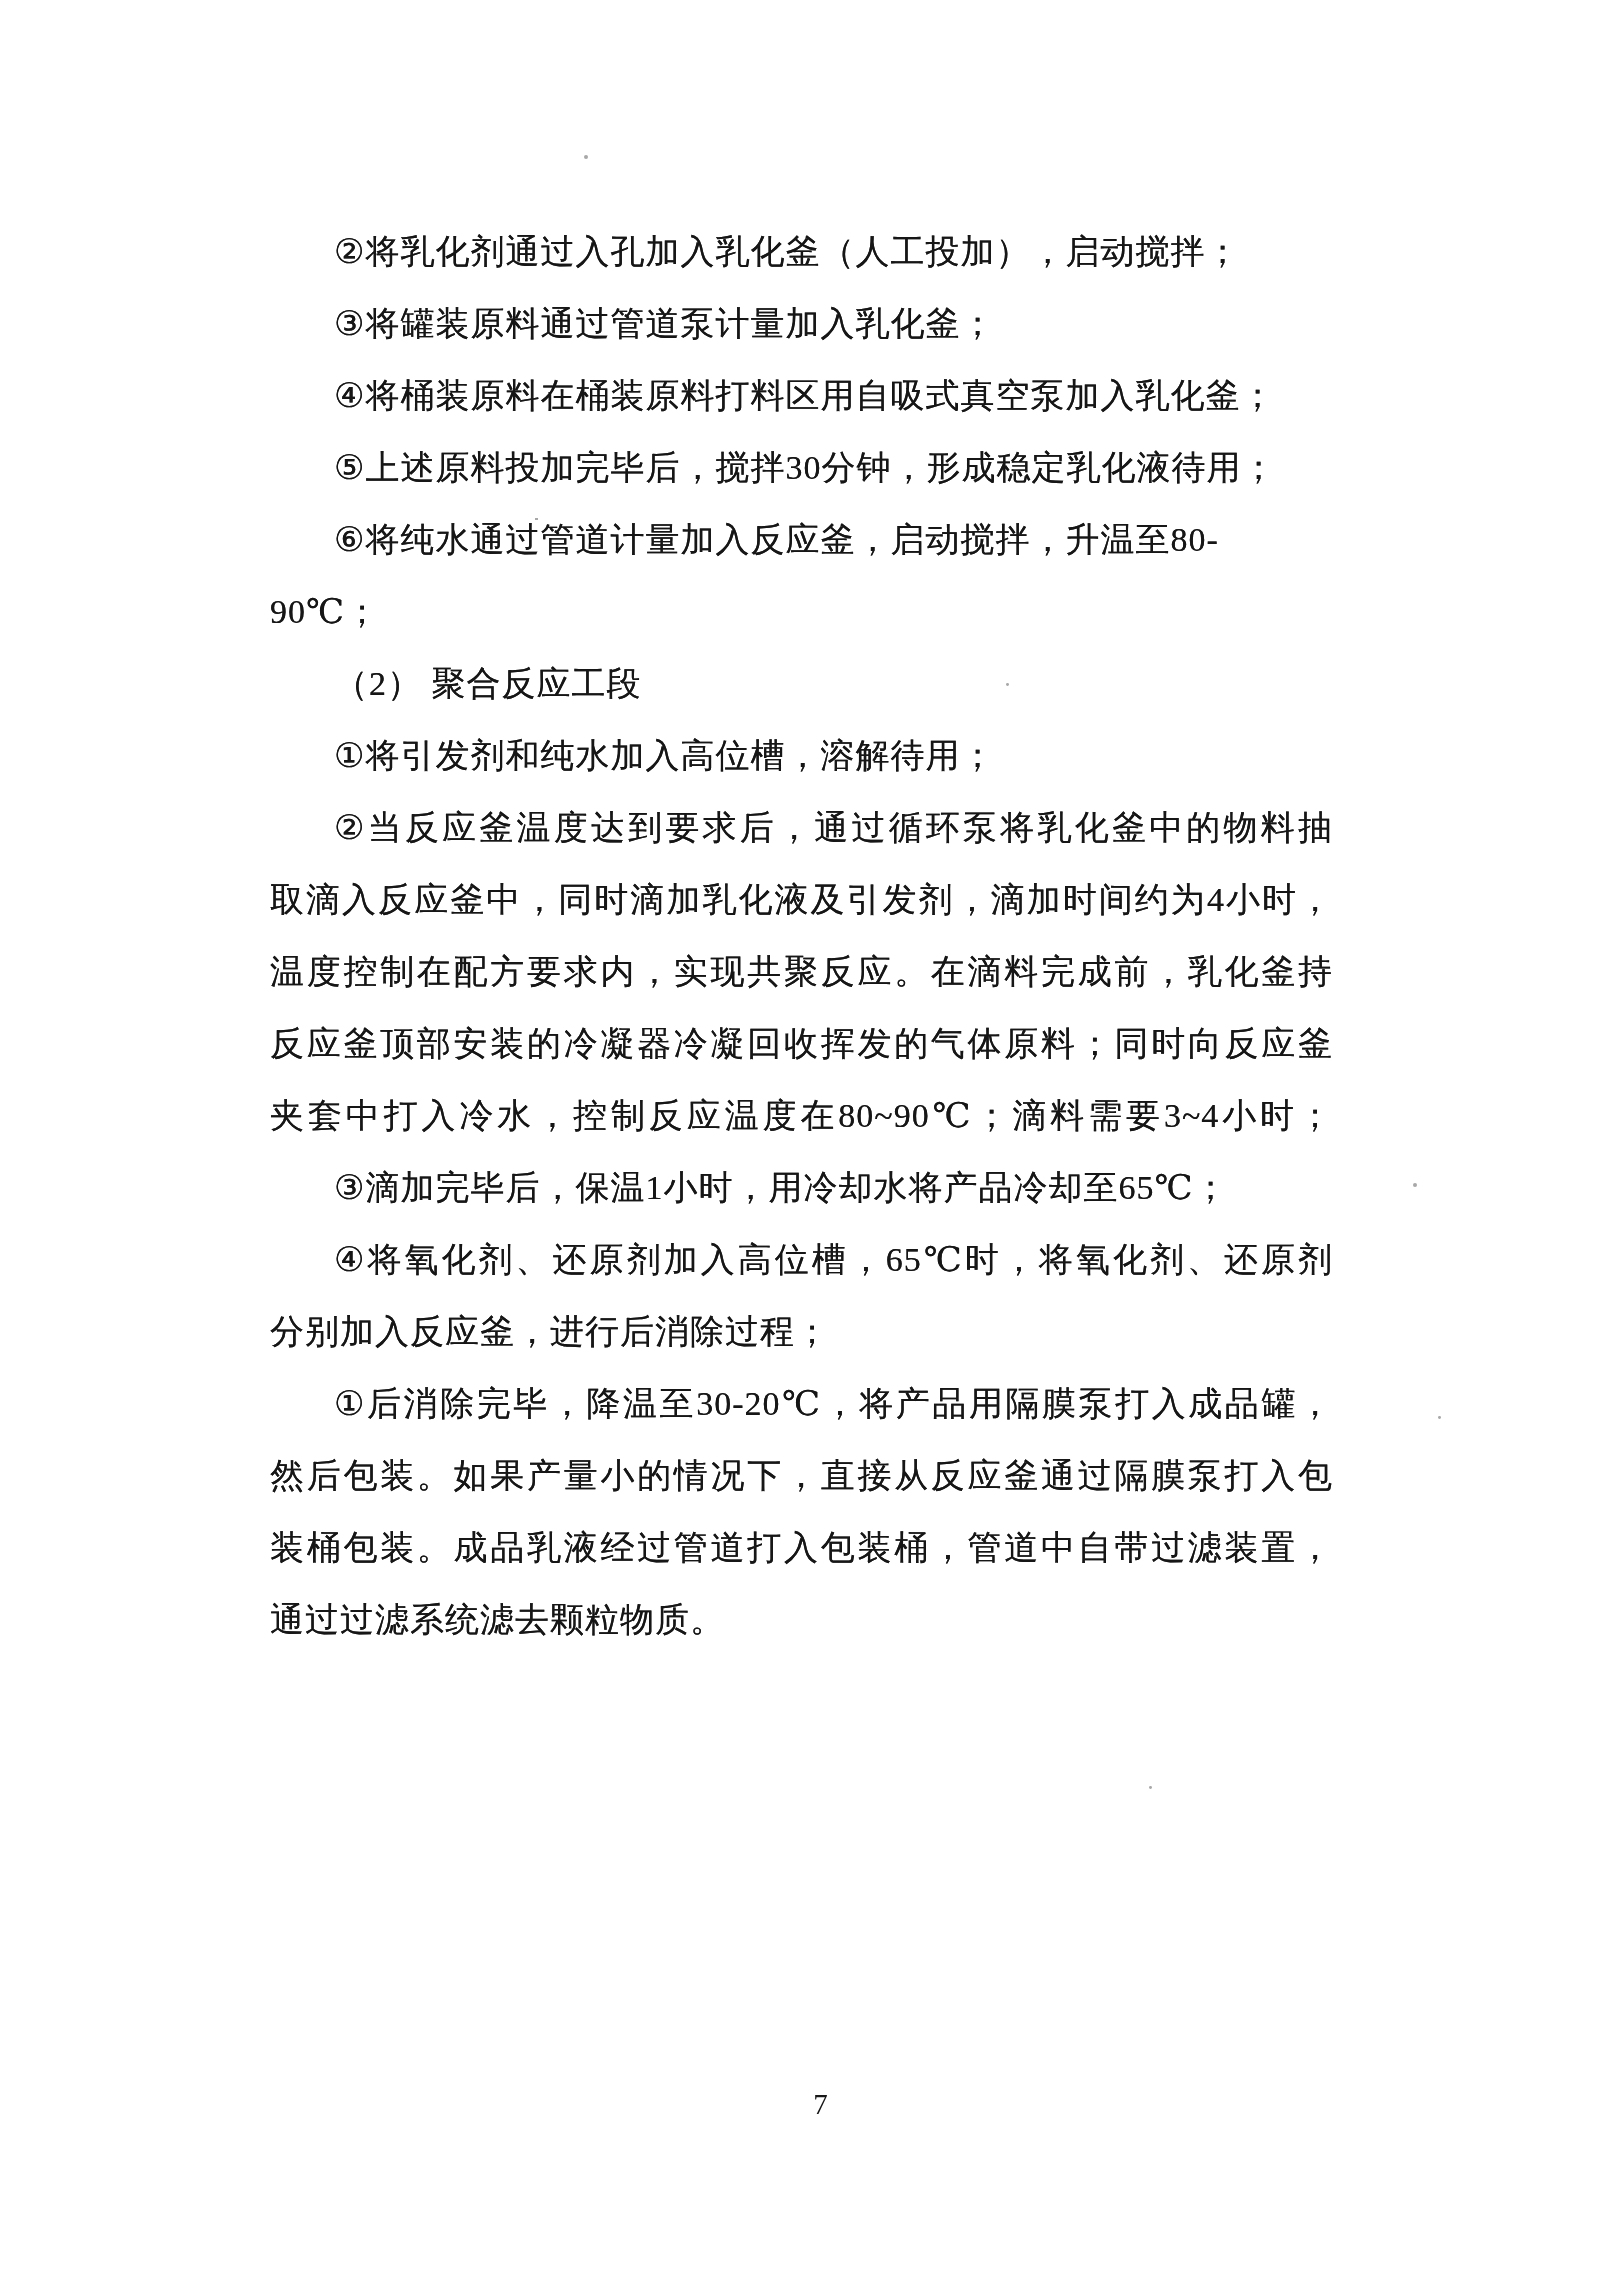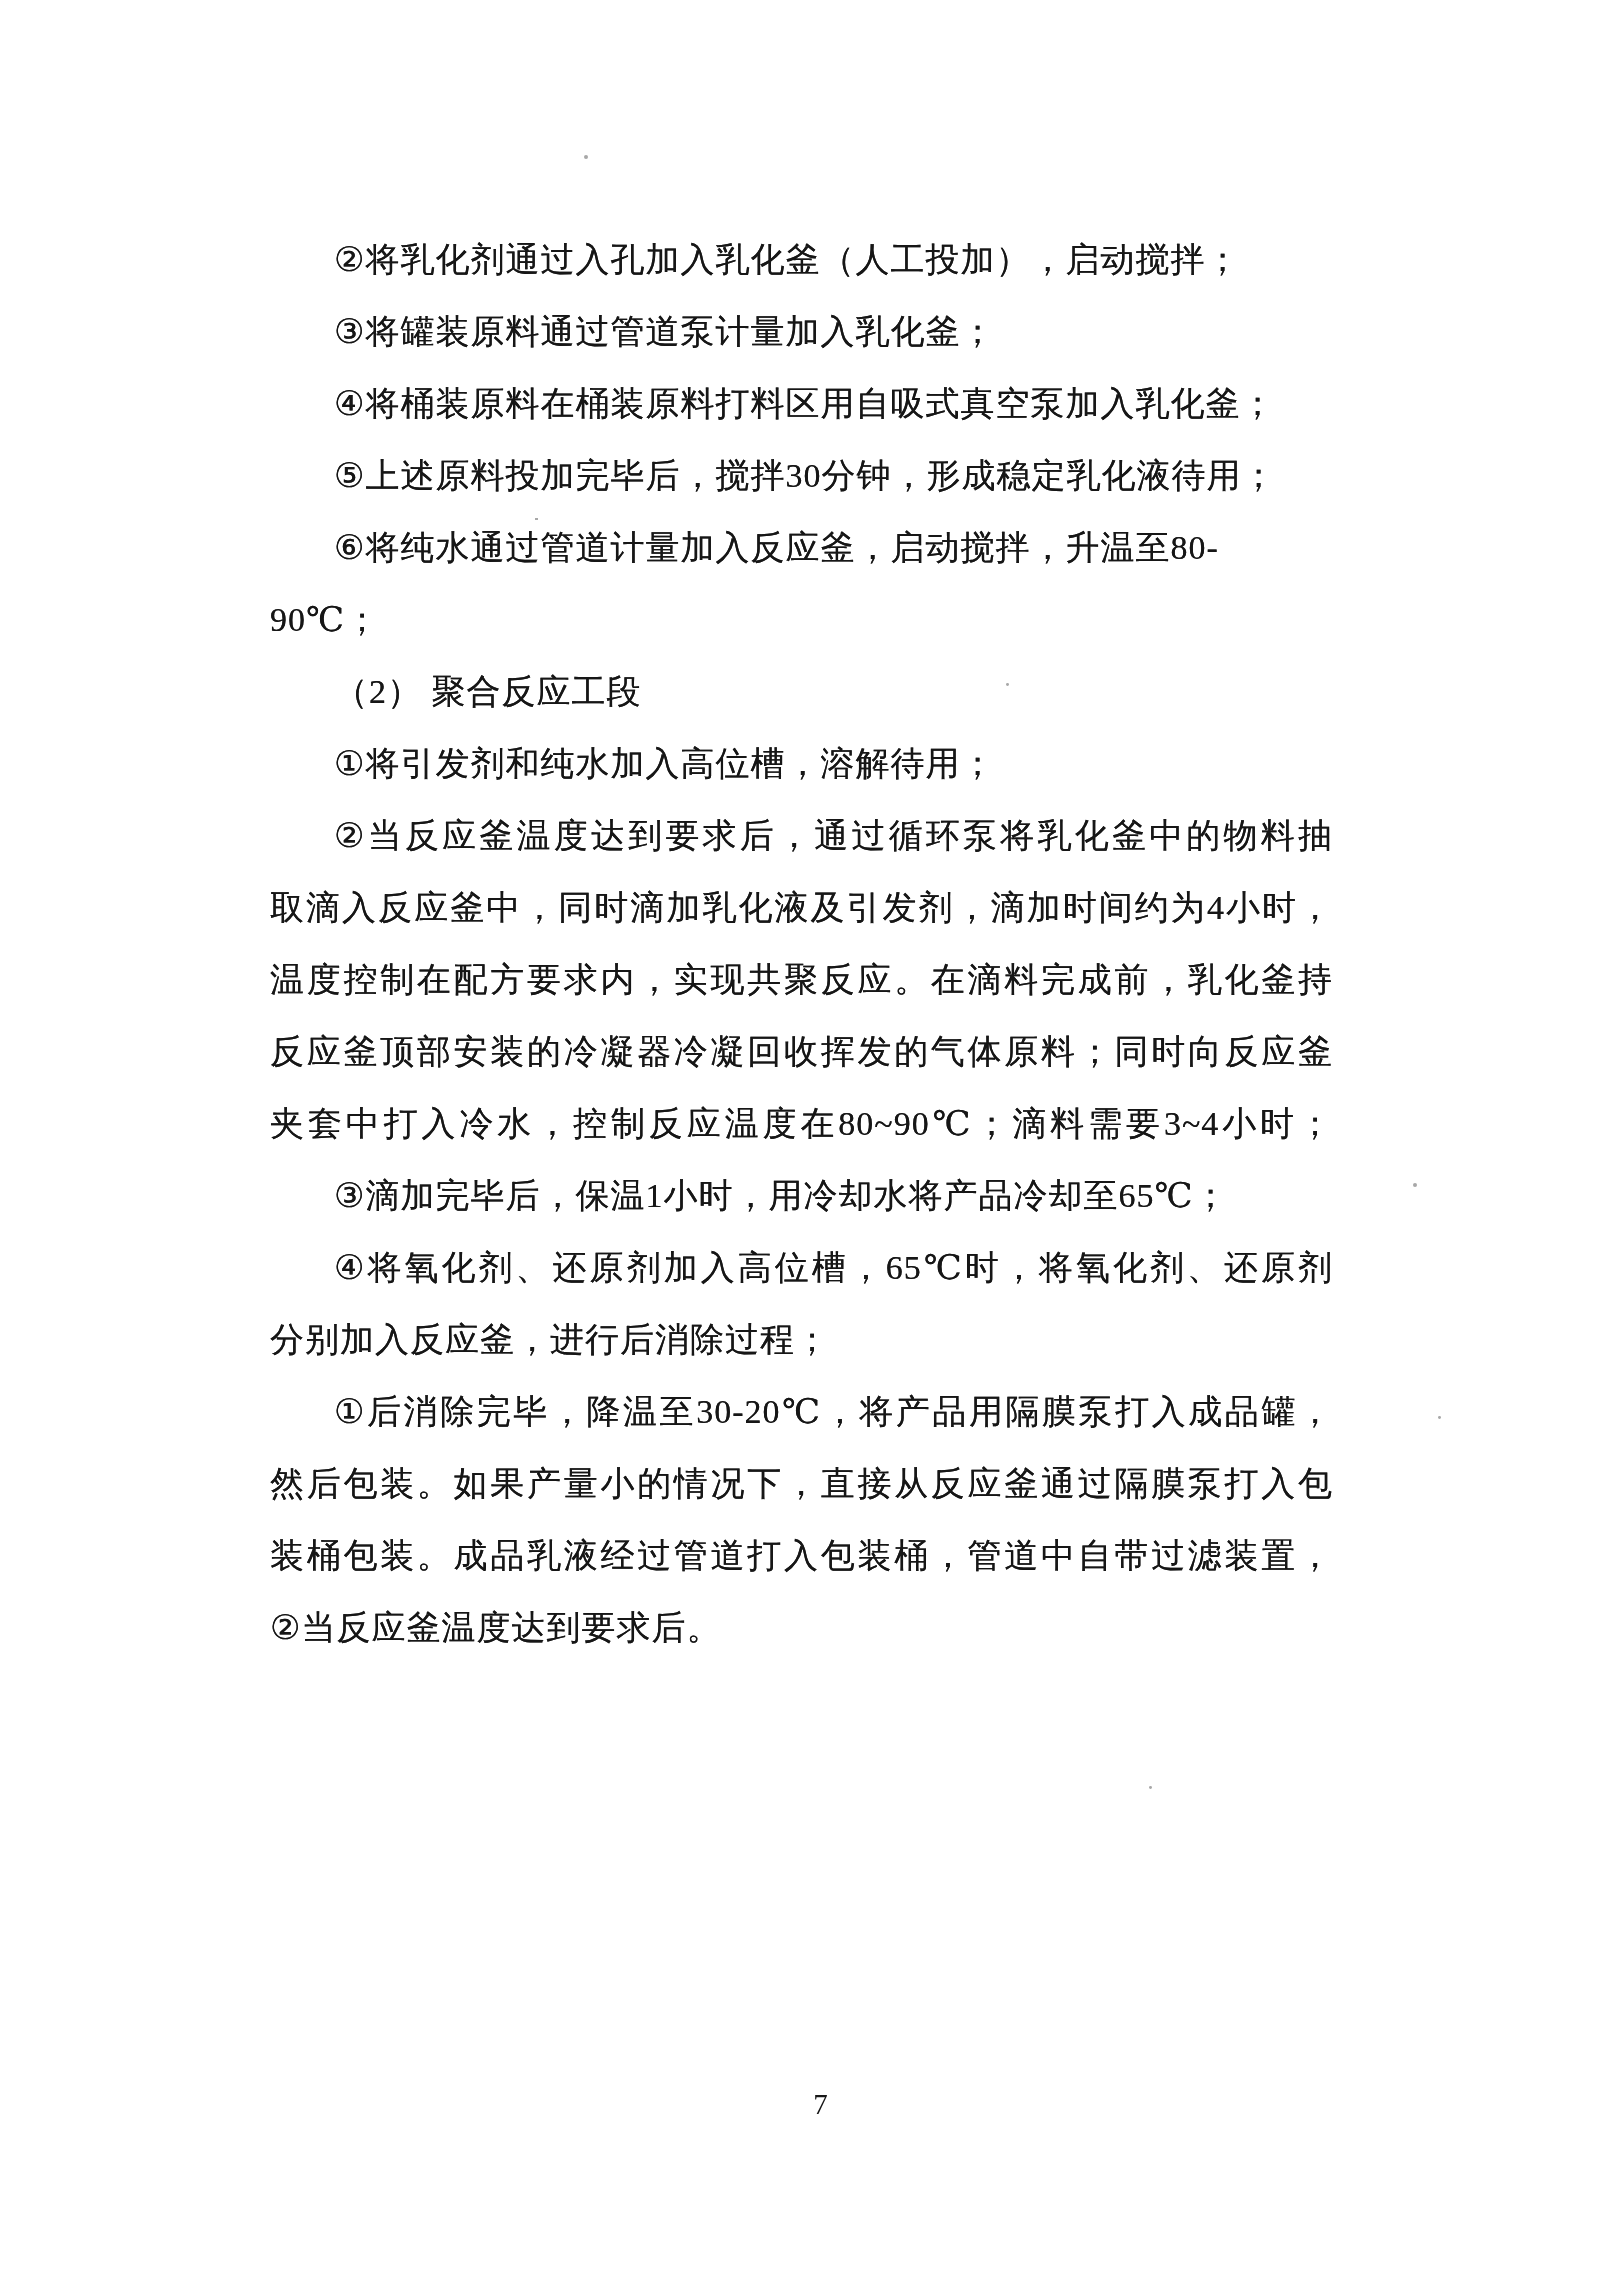--- a/index.html
+++ b/index.html
@@ -6,21 +6,21 @@
   .page{
     position:relative;
     width:1623px;height:2292px;
     background:#ffffff;
     overflow:hidden;
     font-family:"Liberation Serif","DejaVu Serif","DejaVu Sans",serif;
     color:#161616;
   }
   .text-block{
     position:absolute;
-    left:270px;top:224px;
+    left:270px;top:216px;
     width:1063px;
   }
   .line{
     height:72px;
     line-height:72px;
     font-size:34px;
     letter-spacing:1px;
     white-space:nowrap;
     text-align:left;
     
@@ -71,21 +71,21 @@
       <div class="line flush">取滴入反应釜中，同时滴加乳化液及引发剂，滴加时间约为4小时，</div>
       <div class="line flush">温度控制在配方要求内，实现共聚反应。在滴料完成前，乳化釜持</div>
       <div class="line flush">反应釜顶部安装的冷凝器冷凝回收挥发的气体原料；同时向反应釜</div>
       <div class="line flush">夹套中打入冷水，控制反应温度在80~90℃；滴料需要3~4小时；</div>
       <div class="line indent">③滴加完毕后，保温1小时，用冷却水将产品冷却至65℃；</div>
       <div class="line indent flush">④将氧化剂、还原剂加入高位槽，65℃时，将氧化剂、还原剂</div>
       <div class="line">分别加入反应釜，进行后消除过程；</div>
       <div class="line indent flush">①后消除完毕，降温至30-20℃，将产品用隔膜泵打入成品罐，</div>
       <div class="line flush">然后包装。如果产量小的情况下，直接从反应釜通过隔膜泵打入包</div>
       <div class="line flush">装桶包装。成品乳液经过管道打入包装桶，管道中自带过滤装置，</div>
-      <div class="line">②当反应釜温度达到要求后。</div>
+      <div class="line">通过过滤系统滤去颗粒物质。</div>
     </main>
 
   <div class="page-number">7</div>
 
   <span class="speck s1"></span>
   <span class="speck s2"></span>
   <span class="speck s3"></span>
   <span class="speck s4"></span>
   <span class="speck s5"></span>
   <span class="speck s6"></span>

